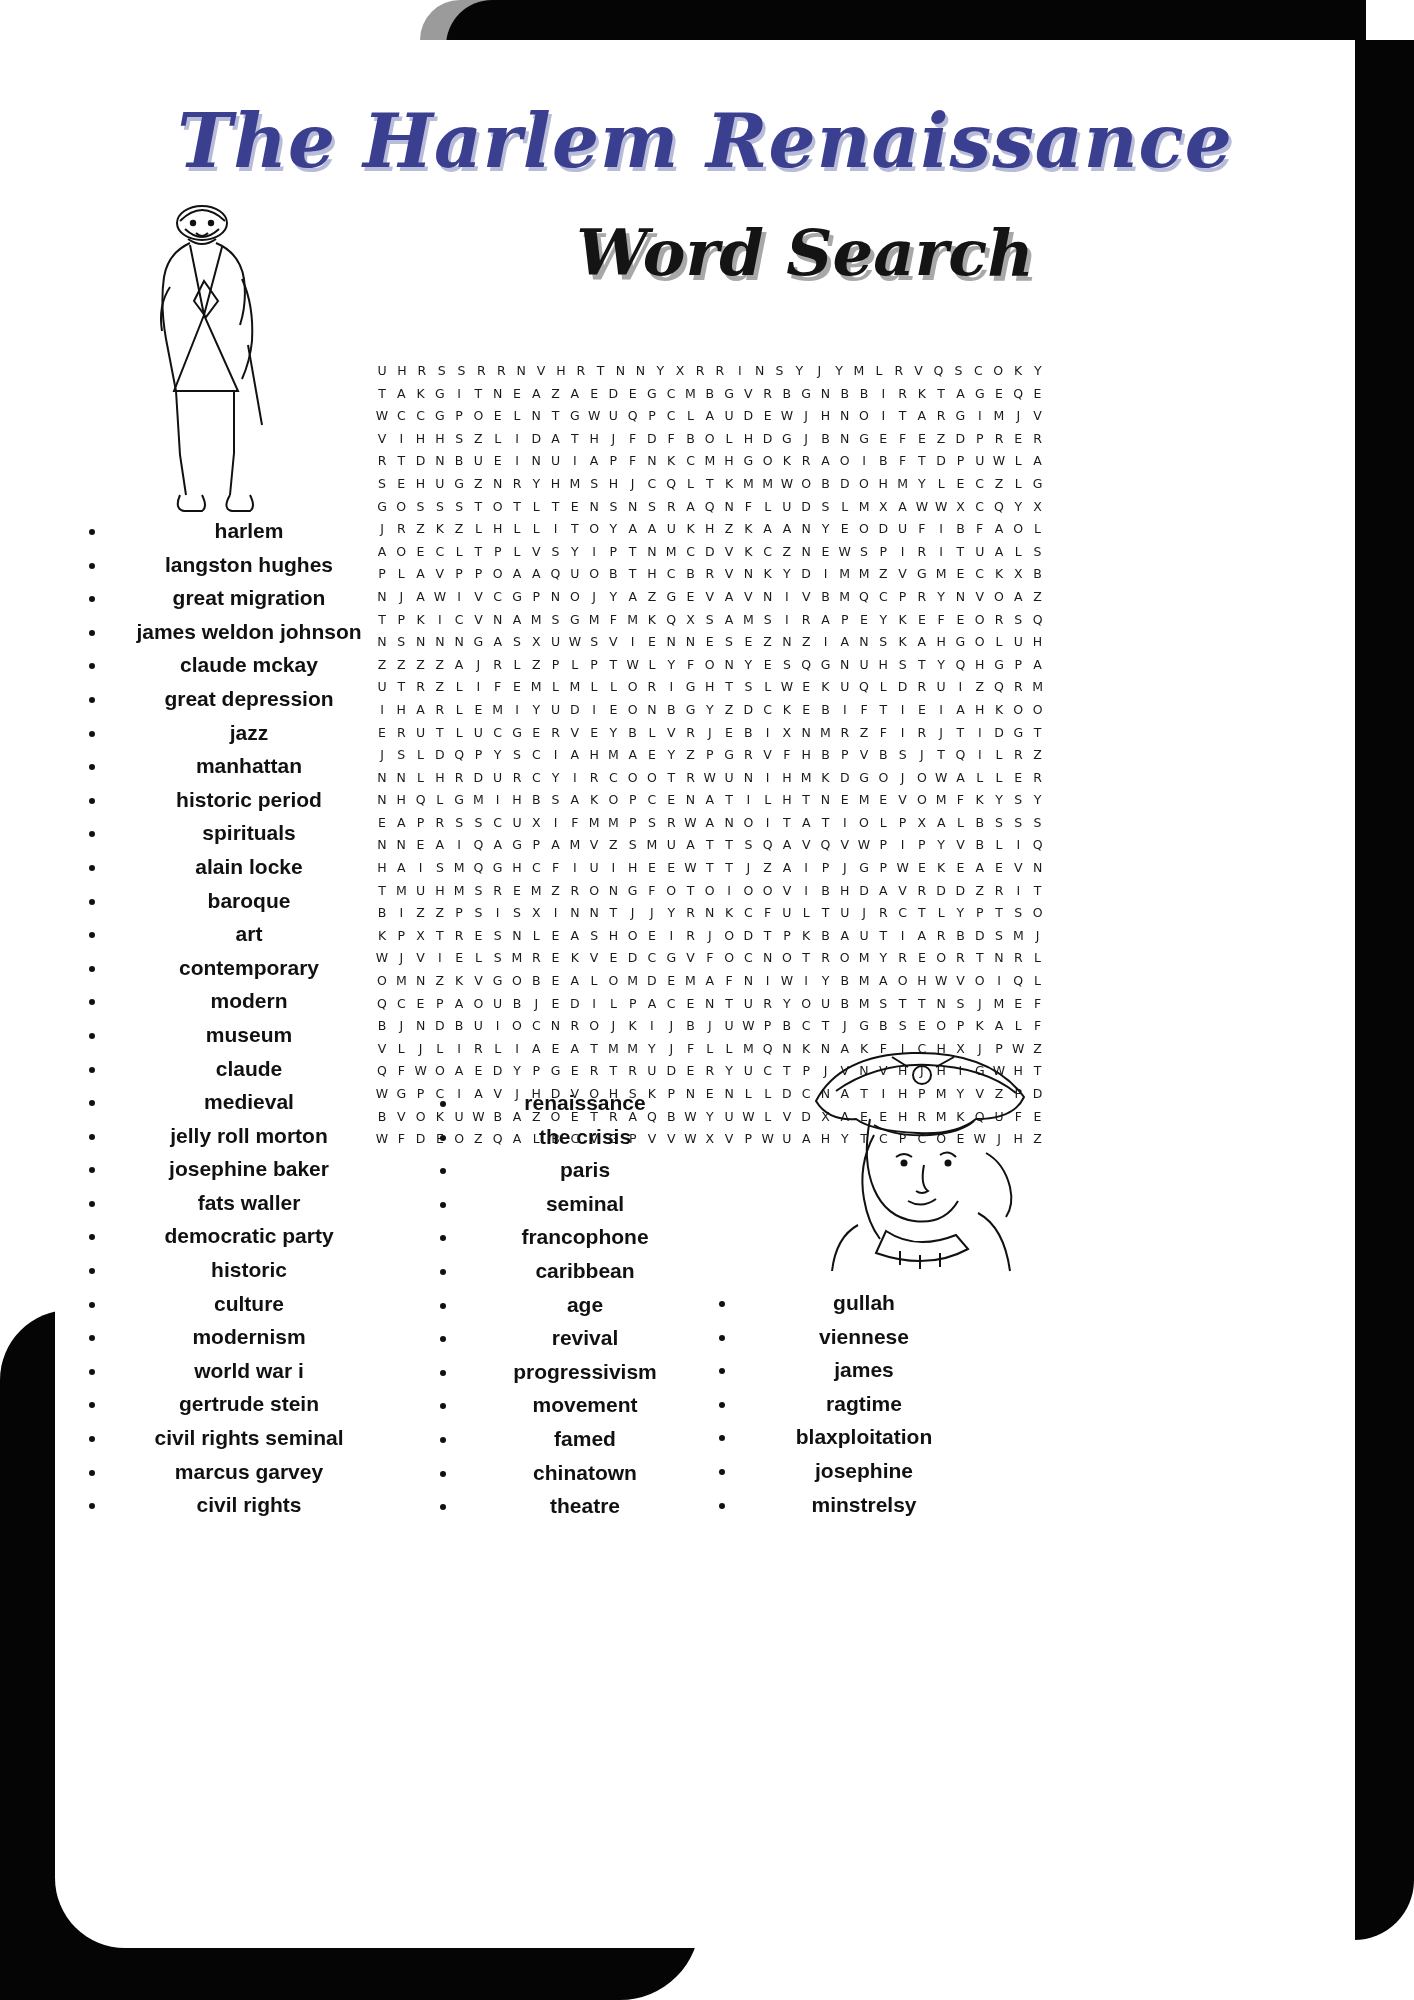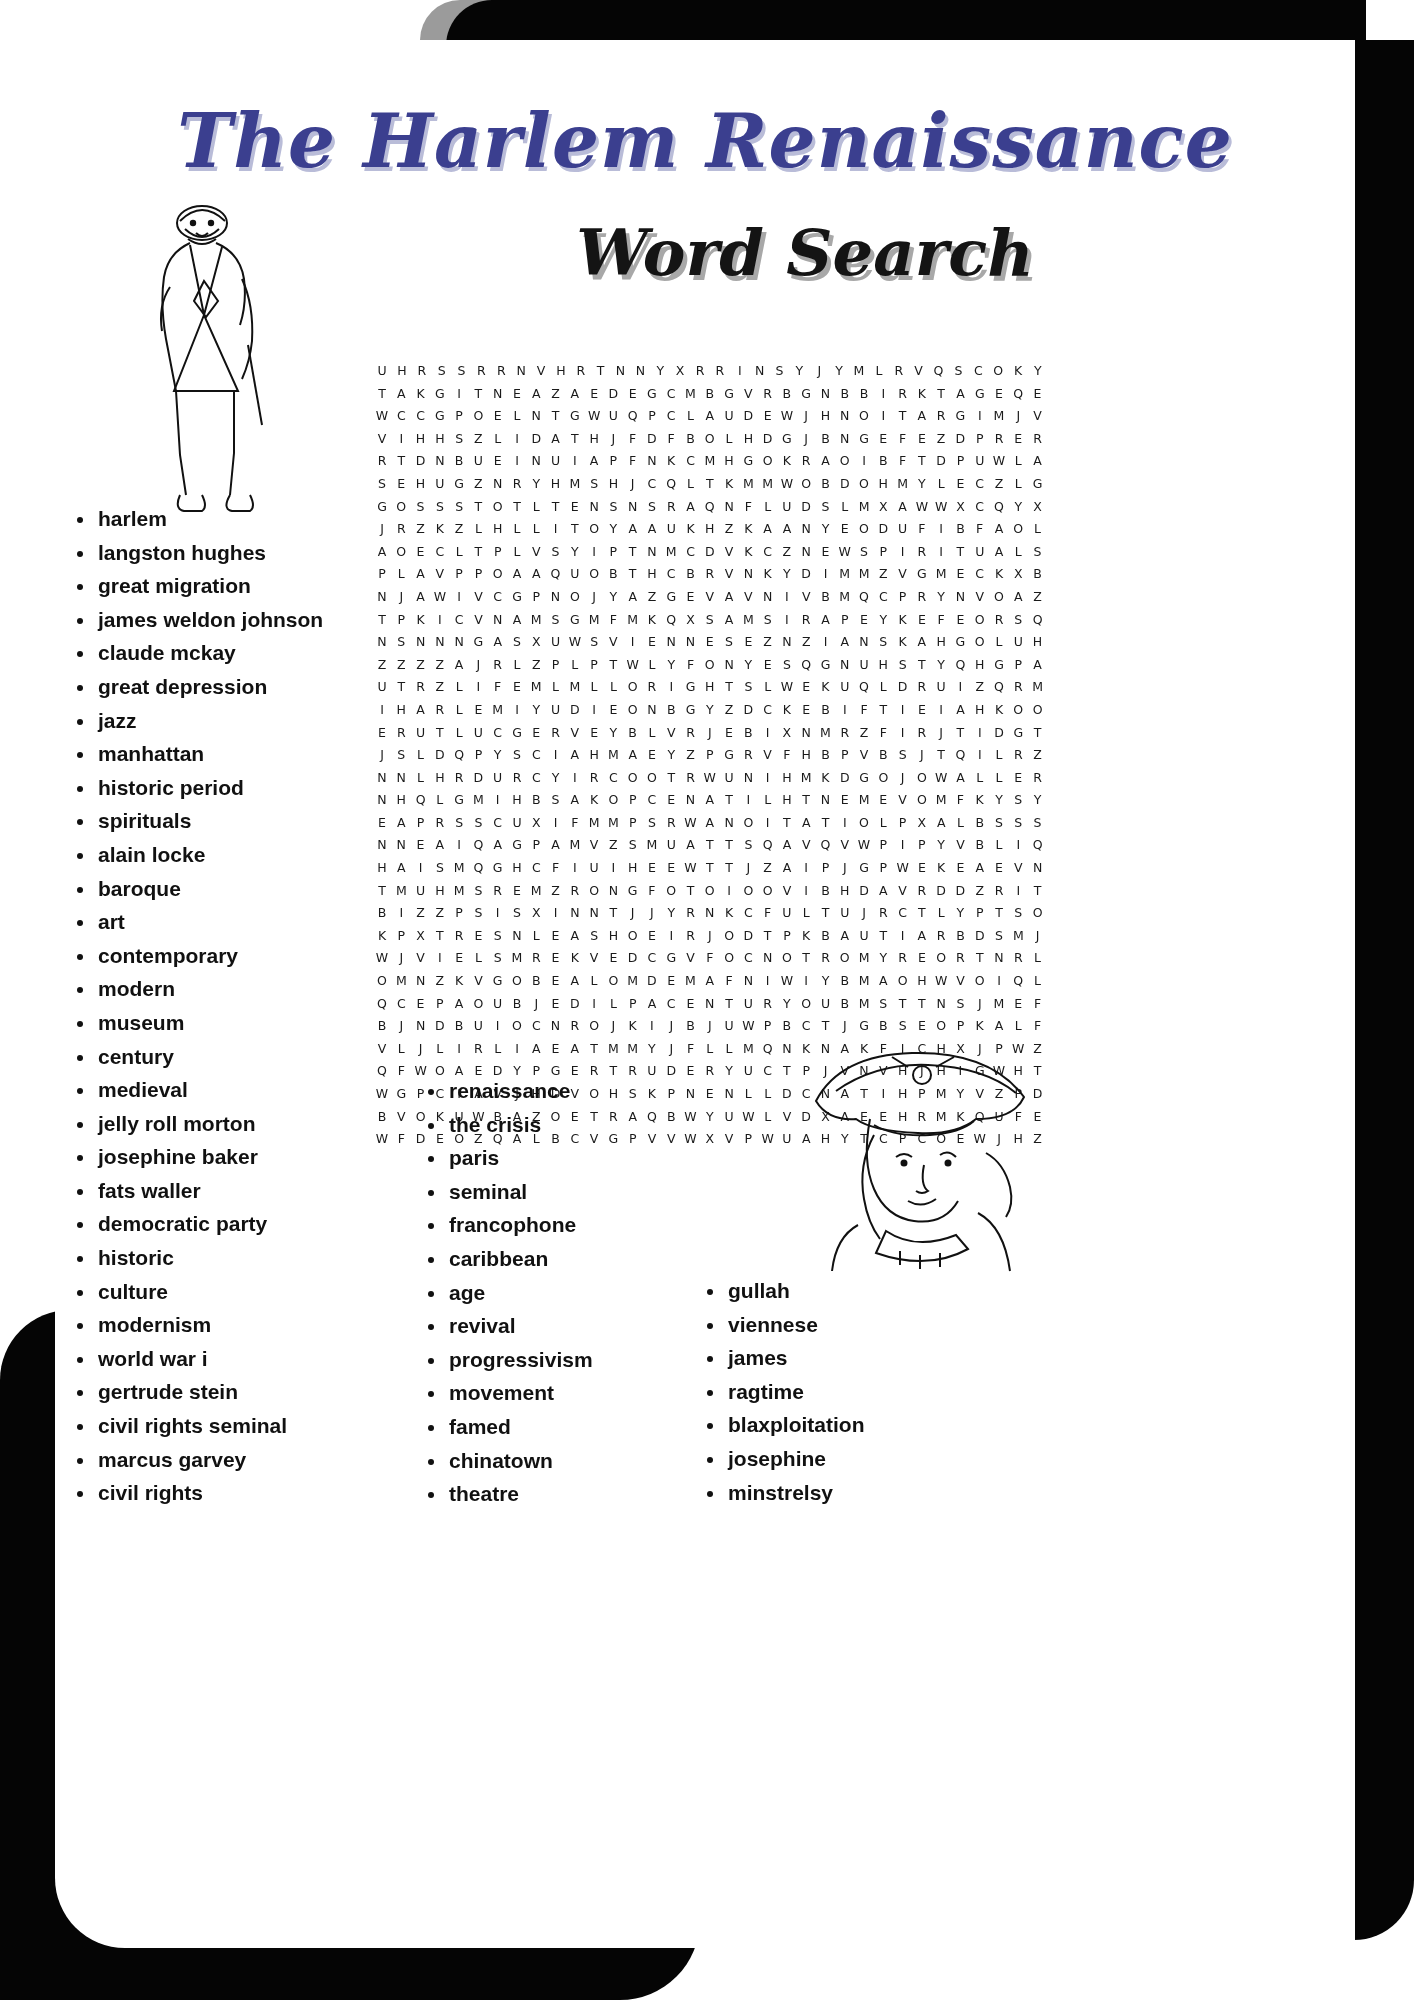--- a/index.html
+++ b/index.html
@@ -140,23 +140,24 @@
 
   
   .wordcol {
     position: absolute;
     font-family: "Liberation Sans", sans-serif;
     font-size: 21px;
     font-weight: bold;
     color: #111111;
   }
   .wordcol ul {
-    margin: 0;
+    margin: 12px;
     padding-left: 26px;
     list-style: disc;
+    text-align: center;
   }
   .wordcol li {
     margin: 0 0 11.6px 0;
     padding-left: 2px;
     line-height: 22px;
   }
   #col1 { left: 15px;  top: 468px; width: 330px; }
   #col2 { left: 366px; top: 1040px; width: 300px; }
   #col3 { left: 645px; top: 1240px; width: 300px; }
 </style>
@@ -1529,21 +1530,21 @@
             <li>jazz</li>
             <li>manhattan</li>
             <li>historic period</li>
             <li>spirituals</li>
             <li>alain locke</li>
             <li>baroque</li>
             <li>art</li>
             <li>contemporary</li>
             <li>modern</li>
             <li>museum</li>
-            <li>century</li>
+            <li>claude</li>
             <li>medieval</li>
             <li>jelly roll morton</li>
             <li>josephine baker</li>
             <li>fats waller</li>
             <li>democratic party</li>
             <li>historic</li>
             <li>culture</li>
             <li>modernism</li>
             <li>world war i</li>
             <li>gertrude stein</li>

